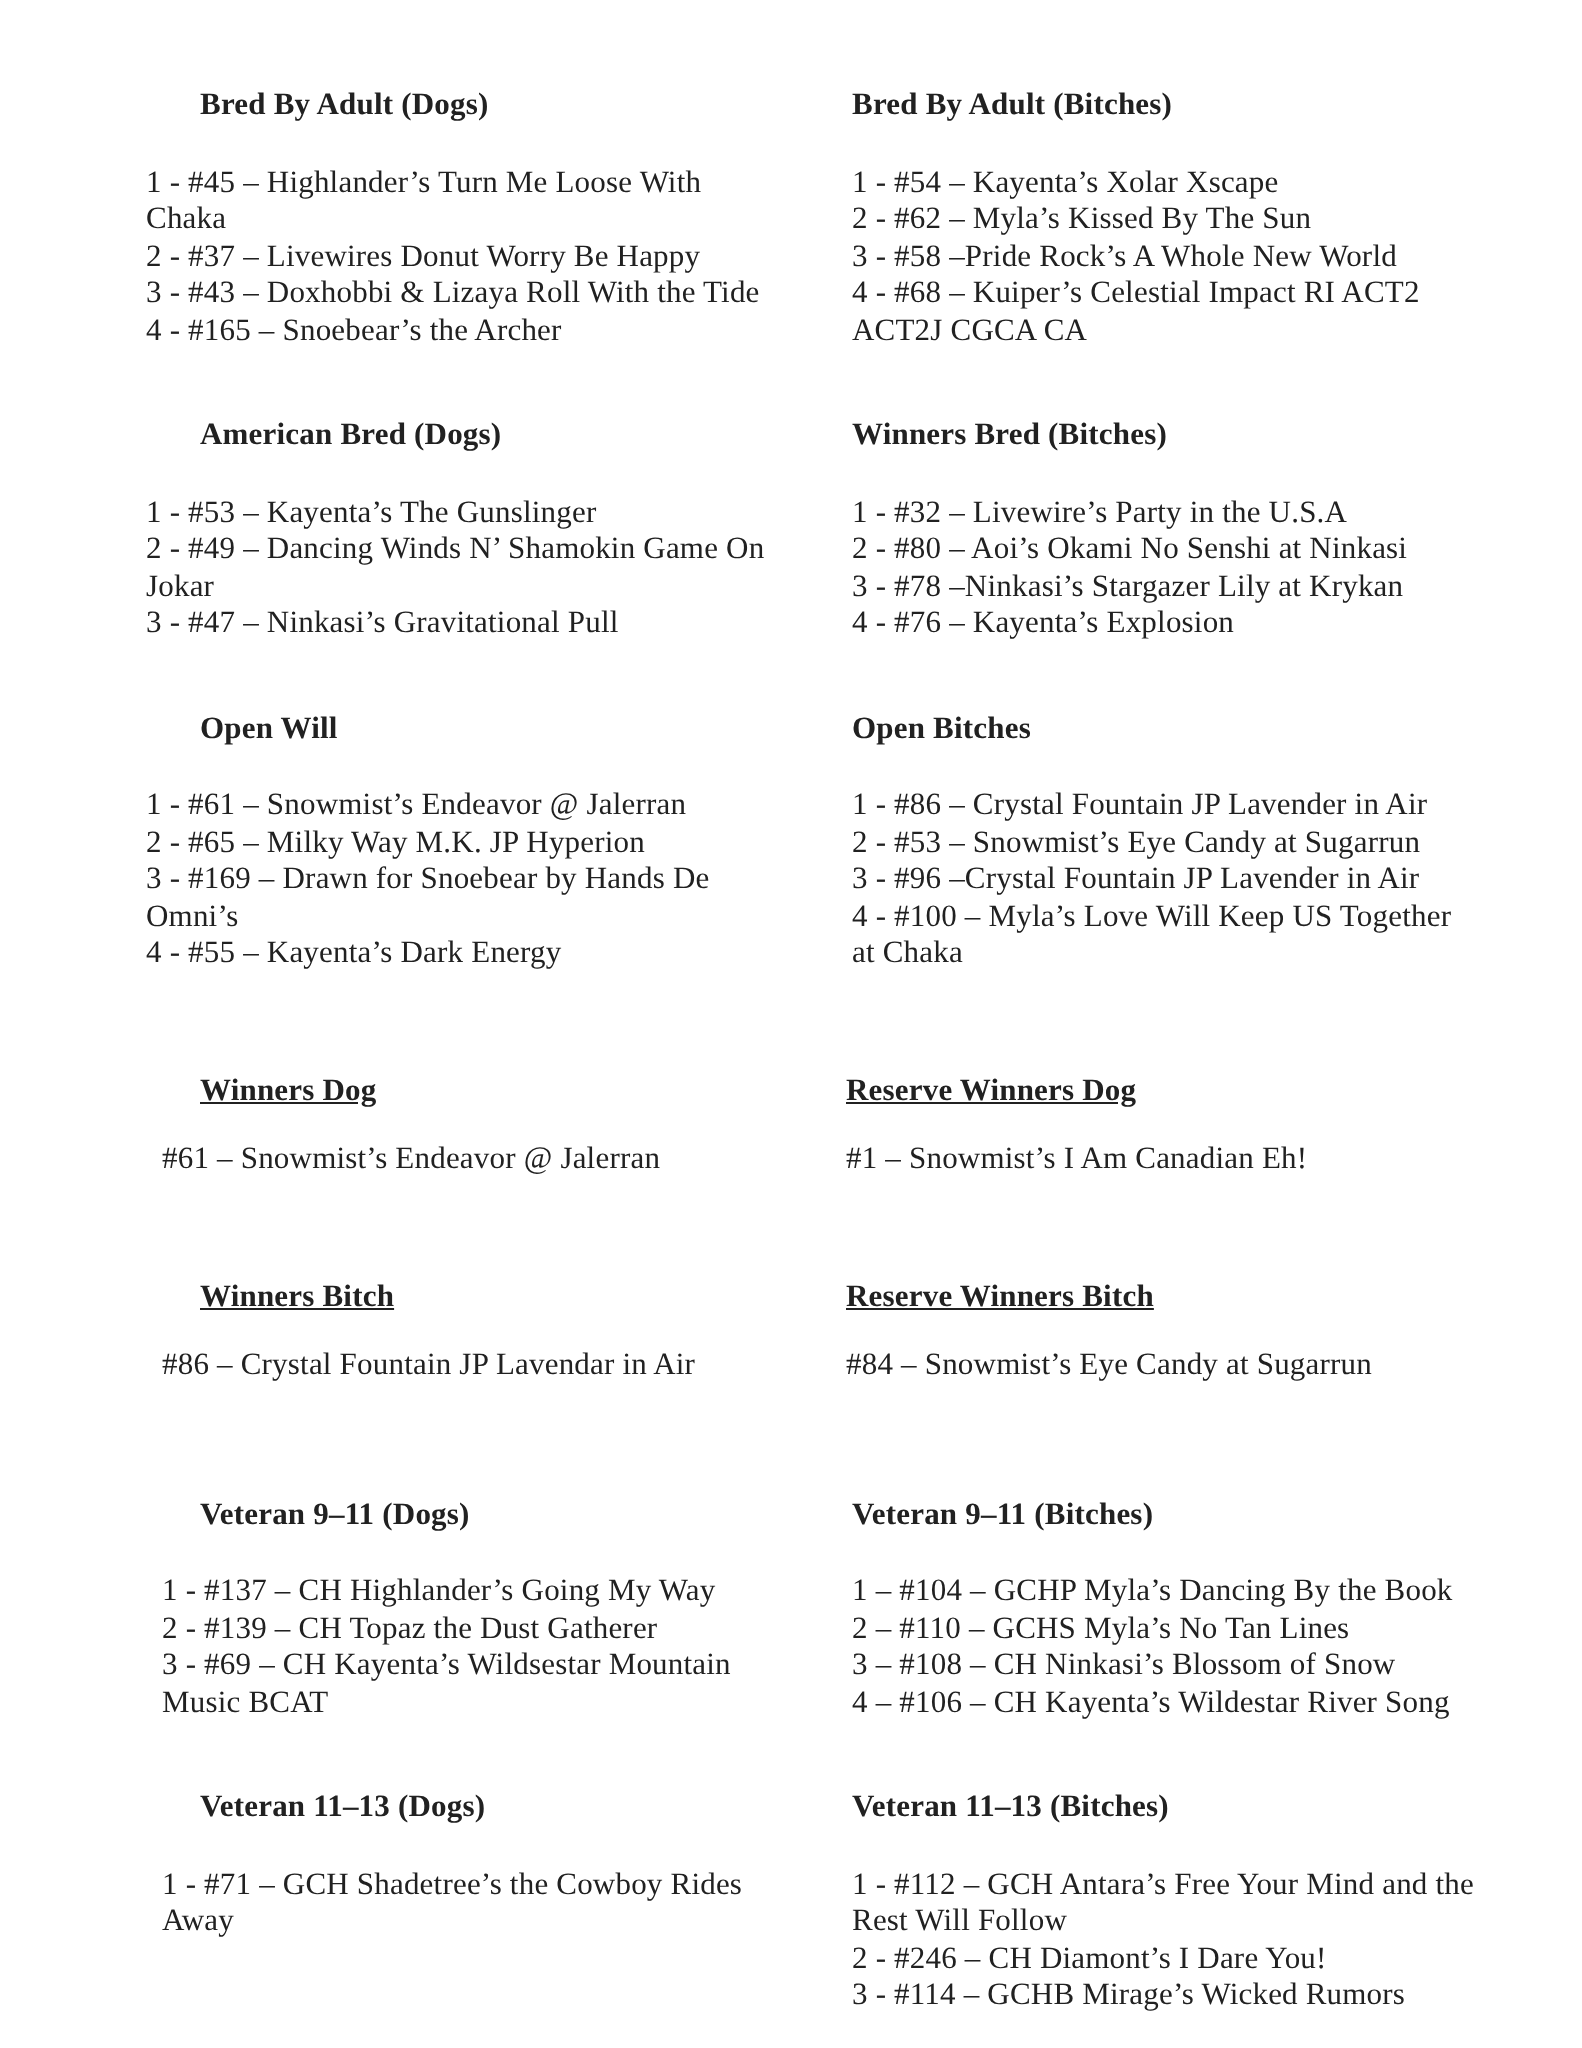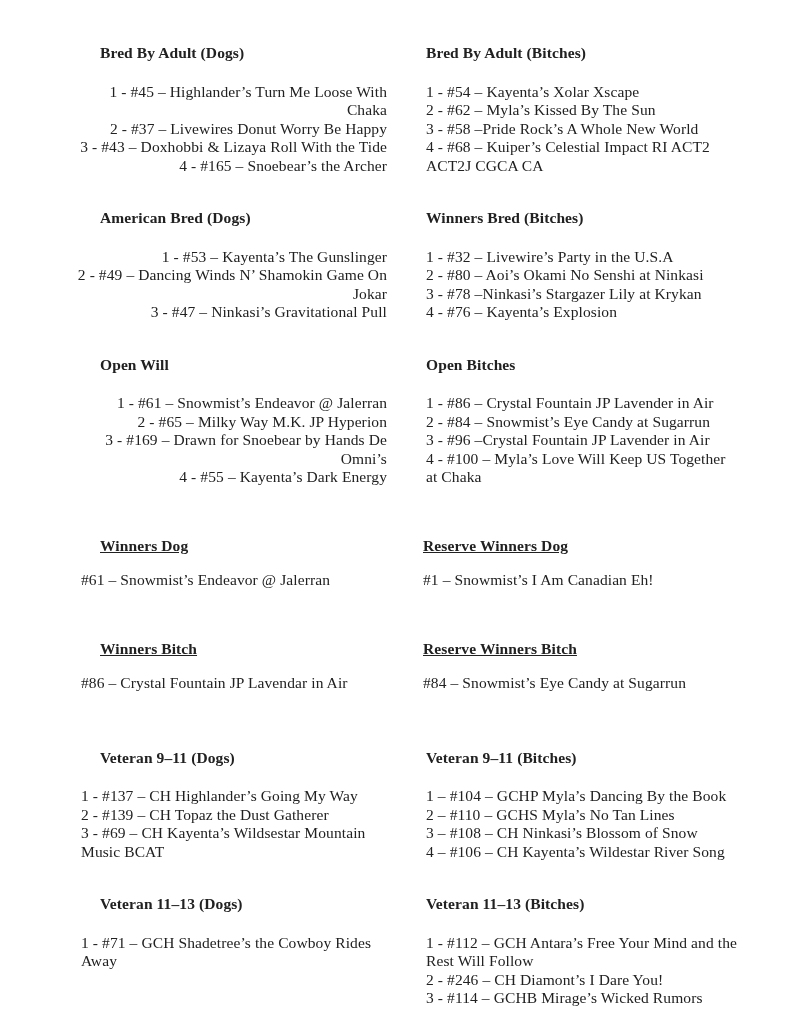--- a/index.html
+++ b/index.html
@@ -53,21 +53,21 @@
   .entries { margin: 0; }
   .entry {
     font-size: 15.5px;
     line-height: 18.5px;
     letter-spacing: 0.1px;
   }
   
   .ind-28 { margin-left: 28px; }
   .ind-19 { margin-left: 28px; }
   .ind-9  { margin-left: 9px; }
-  .ind-1  { margin-left: 1px; text-align: right; }
+  .ind-1  { margin-left: 1px; }
   
   .ind-3  { margin-left: 3px; }
 </style>
 </head>
 <body>
 
 <div class="page">
 
   <div class="row">
     <div class="cell left">
@@ -117,21 +117,21 @@
         <div class="entry ind-1">1 - #61 – Snowmist’s Endeavor @ Jalerran</div>
         <div class="entry ind-1">2 - #65 – Milky Way M.K. JP Hyperion</div>
         <div class="entry ind-1">3 - #169 – Drawn for Snoebear by Hands De Omni’s</div>
         <div class="entry ind-1">4 - #55 – Kayenta’s Dark Energy</div>
       </div>
     </div>
     <div class="cell right">
       <h3 class="section-title ind-3">Open Bitches</h3>
       <div class="entries">
         <div class="entry ind-3">1 - #86 – Crystal Fountain JP Lavender in Air</div>
-        <div class="entry ind-3">2 - #84 – Snowmist’s Eye Candy at Sugarrun</div>
+        <div class="entry ind-3">2 - #53 – Snowmist’s Eye Candy at Sugarrun</div>
         <div class="entry ind-3">3 - #96 –Crystal Fountain JP Lavender in Air</div>
         <div class="entry ind-3">4 - #100 – Myla’s Love Will Keep US Together at Chaka</div>
       </div>
     </div>
   </div>
 
   <div class="row gap-xl">
     <div class="cell left">
       <h3 class="section-title underlined ind-19">Winners Dog</h3>
       <div class="entries">

